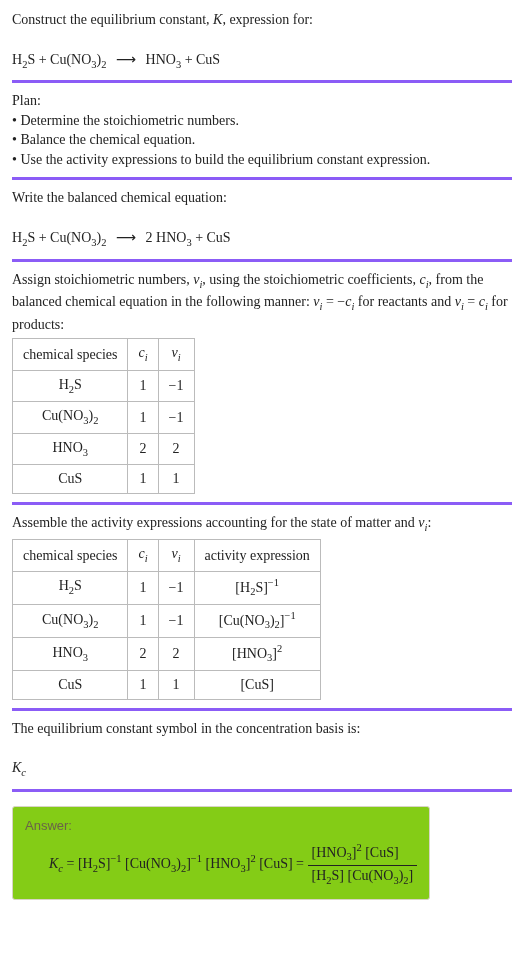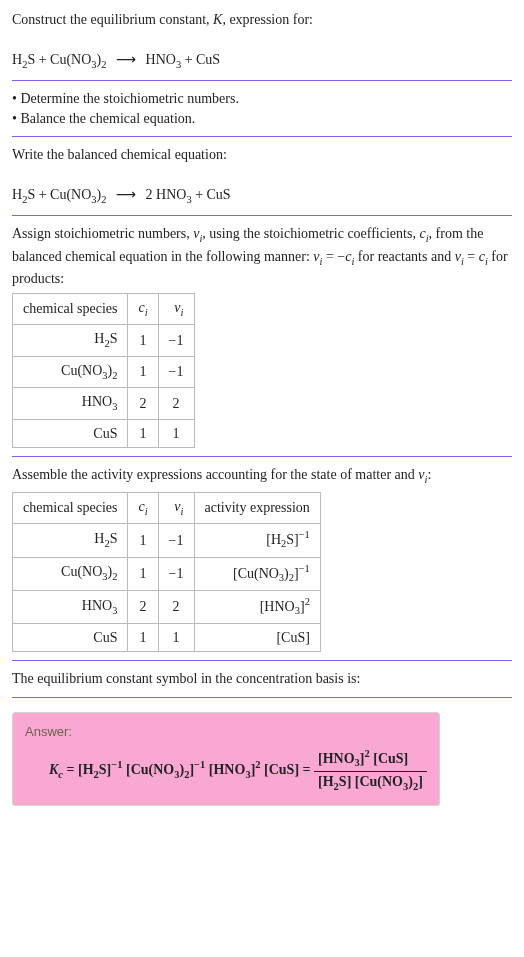--- a/index.html
+++ b/index.html
@@ -6,21 +6,21 @@
     font-family: Georgia, 'Times New Roman', serif;
     font-size: 14px;
     color: #222;
     margin: 0;
     padding: 10px 12px;
     width: 524px;
     box-sizing: border-box;
     line-height: 1.4;
   }
   .section {
-    border-bottom: 1px solid #8b5cf6;
+    border-bottom: 3px solid #8b5cf6;
     padding: 8px 0;
   }
   .section.first {
     padding-top: 0;
   }
   .section.last {
     border-bottom: none;
   }
   .sub {
     font-size: 0.75em;
@@ -35,26 +35,26 @@
     display: inline-block;
     margin: 0 6px;
   }
   table {
     border-collapse: collapse;
     margin-top: 4px;
   }
   td {
     border: 1px solid #bbb;
     padding: 4px 10px;
-    text-align: right;
+    text-align: center;
     white-space: nowrap;
   }
   .center { text-align: center; }
   .answer-box {
-    background: #f9a8d4;
+    background: #84cc16;
     border: 1px solid #d8d4c5;
     border-radius: 3px;
     padding: 10px 12px;
     margin-top: 6px;
     display: inline-block;
   }
   .answer-title {
     font-family: Arial, Helvetica, sans-serif;
     font-size: 13px;
     color: #6a6348;
@@ -86,22 +86,24 @@
     <span>Construct the equilibrium constant, </span><span class="italic">K</span><span>, expression for:</span>
   </div>
   <div class="eqline">
     <span>H</span><span class="sub">2</span><span>S + Cu(NO</span><span class="sub">3</span><span>)</span><span class="sub">2</span>
     <span class="arrow">⟶</span>
     <span>HNO</span><span class="sub">3</span><span> + CuS</span>
   </div>
 </div>
 
 <div class="section">
+  <div>Plan:</div>
   <div>• Determine the stoichiometric numbers.</div>
   <div>• Balance the chemical equation.</div>
+  <div>• Use the activity expressions to build the equilibrium constant expression.</div>
 </div>
 
 <div class="section">
   <div>Write the balanced chemical equation:</div>
   <div class="eqline">
     <span>H</span><span class="sub">2</span><span>S + Cu(NO</span><span class="sub">3</span><span>)</span><span class="sub">2</span>
     <span class="arrow">⟶</span>
     <span>2 HNO</span><span class="sub">3</span><span> + CuS</span>
   </div>
 </div>
@@ -176,22 +178,25 @@
       <td class="center">1</td>
       <td class="center">1</td>
       <td>[CuS]</td>
     </tr>
   </tbody>
     </table>
 </div>
 
 <div class="section">
   <div>The equilibrium constant symbol in the concentration basis is:</div>
+  <div class="eqline">
+    <span class="italic">K</span><span class="italic sub">c</span>
+  </div>
 </div>
 
 <div class="section last">
   <div class="answer-box">
     <div class="answer-title">Answer:</div>
-    <div style="padding-left:24px;font-weight:bold;">
+    <div style="padding-left:24px;">
       <span class="italic">K</span><span class="italic sub">c</span><span> = </span><span>[H</span><span class="sub">2</span><span>S]</span><span class="sup">−1</span><span> [Cu(NO</span><span class="sub">3</span><span>)</span><span class="sub">2</span><span>]</span><span class="sup">−1</span><span> [HNO</span><span class="sub">3</span><span>]</span><span class="sup">2</span><span> [CuS] = </span><span class="frac"><span class="num"><span>[HNO</span><span class="sub">3</span><span>]</span><span class="sup">2</span><span> [CuS]</span></span><span class="den"><span>[H</span><span class="sub">2</span><span>S] [Cu(NO</span><span class="sub">3</span><span>)</span><span class="sub">2</span><span>]</span></span></span>
     </div>
   </div>
 </div>
 
 </body></html>

